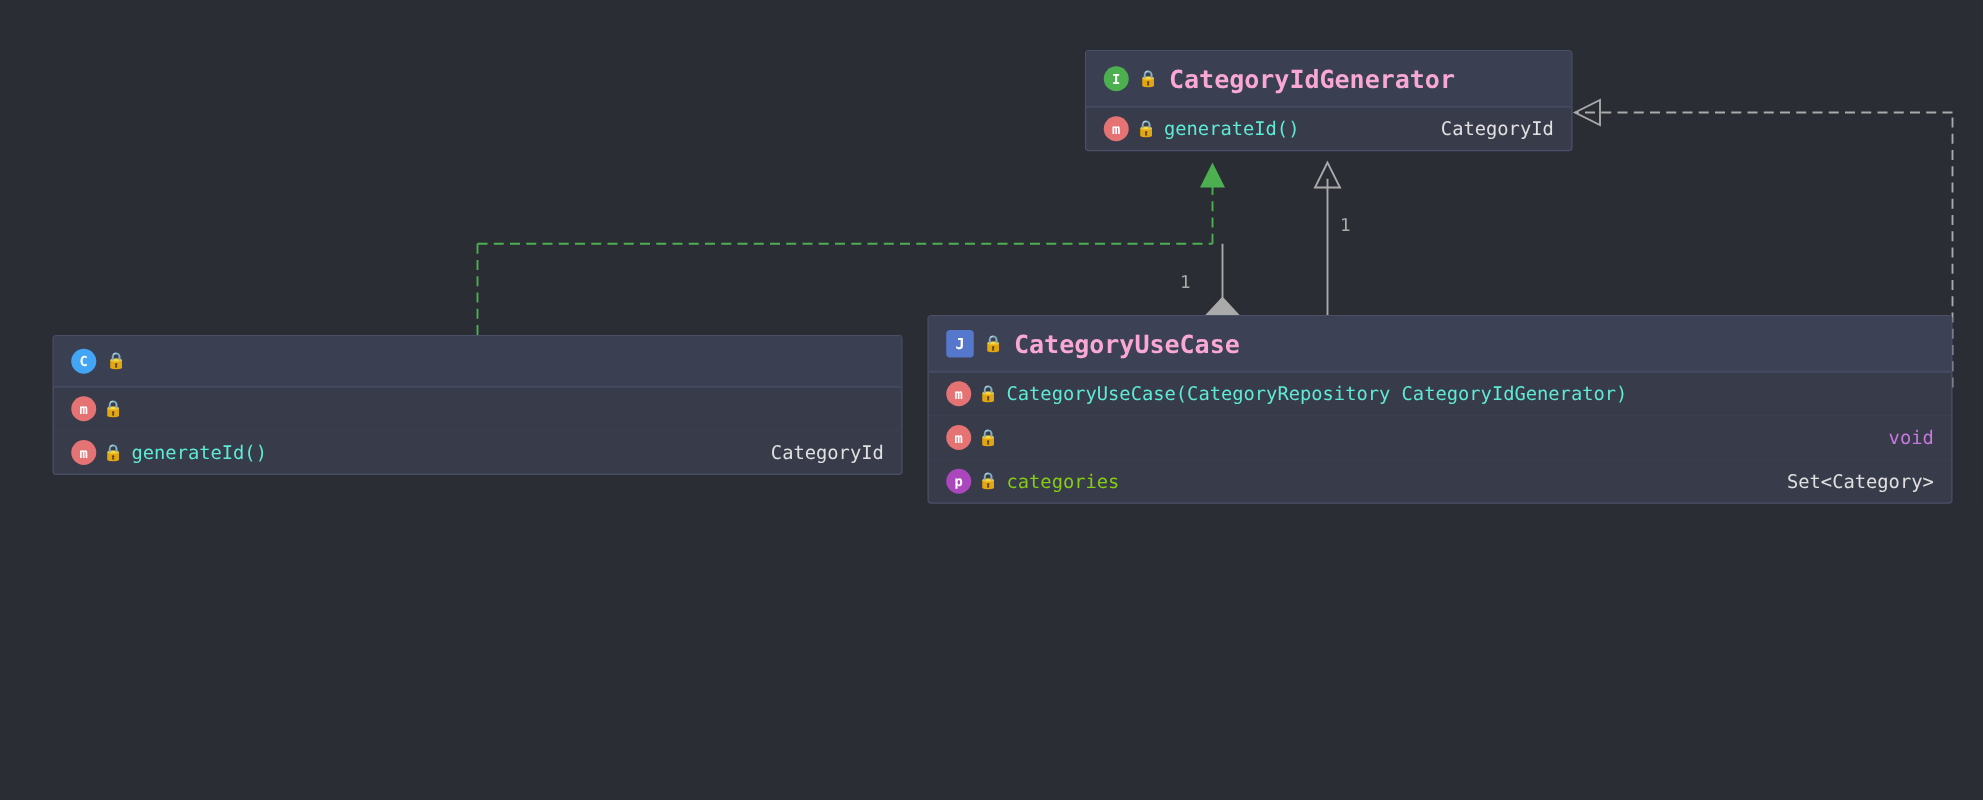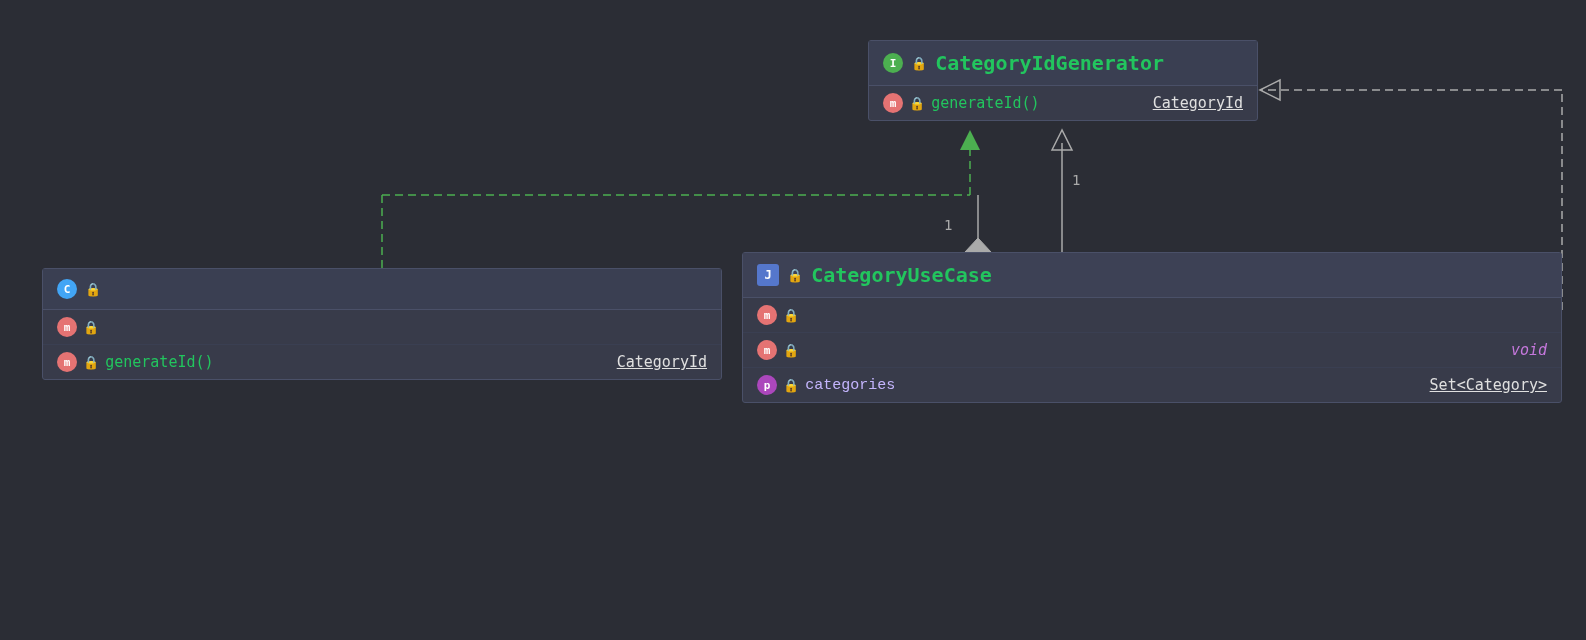--- a/index.html
+++ b/index.html
@@ -33,21 +33,21 @@
       padding: 10px 14px;
       display: flex;
       align-items: center;
       gap: 8px;
       border-bottom: 1px solid #4a5068;
     }
 
     .uml-header-title {
       font-size: 20px;
       font-weight: bold;
-      color: #22c55e;
+      color: #f9a8d4;
     }
 
     .uml-body-row {
       padding: 7px 14px;
       display: flex;
       align-items: center;
       gap: 6px;
       border-bottom: 1px solid #3a3f52;
       font-size: 15px;
     }
@@ -76,40 +76,37 @@
     .badge-p { background-color: #ab47bc; }
 
     
     .lock-icon {
       color: #4caf50;
       font-size: 13px;
       flex-shrink: 0;
     }
 
     .method-text {
-      color: #22c55e;
+      color: #5eead4;
       flex: 1;
     }
 
     .return-text {
       color: #e0e0e0;
       margin-left: auto;
-      text-decoration: underline;
     }
 
     .void-text {
       color: #c678dd;
-      font-style: italic;
       margin-left: auto;
     }
 
     .field-text {
-      color: #c4b5fd;
+      color: #84cc16;
       flex: 1;
-      font-family: Liberation Mono, monospace;
     }
 
     
     .connectors-svg {
       position: absolute;
       top: 0;
       left: 0;
       width: 100%;
       height: 100%;
       pointer-events: none;
@@ -184,20 +181,21 @@
 
   <div class="uml-class" style="left: 742px; top: 252px; width: 820px;">
     <div class="uml-header" style="background-color: #3d4155;">
       <span style="width:22px;height:22px;border-radius:3px;background:#5577cc;display:inline-flex;align-items:center;justify-content:center;font-size:12px;font-weight:bold;color:white;flex-shrink:0;">J</span>
       <span class="lock-icon">🔒</span>
       <span class="uml-header-title">CategoryUseCase</span>
     </div>
     <div class="uml-body-row">
       <span class="badge badge-m">m</span>
       <span class="lock-icon">🔒</span>
+      <span class="method-text">CategoryUseCase(CategoryRepository CategoryIdGenerator)</span>
     </div>
     <div class="uml-body-row">
       <span class="badge badge-m">m</span>
       <span class="lock-icon">🔒</span>
       <span class="void-text">void</span>
     </div>
     <div class="uml-body-row">
       <span class="badge badge-p">p</span>
       <span class="lock-icon">🔒</span>
       <span class="field-text">categories</span>

